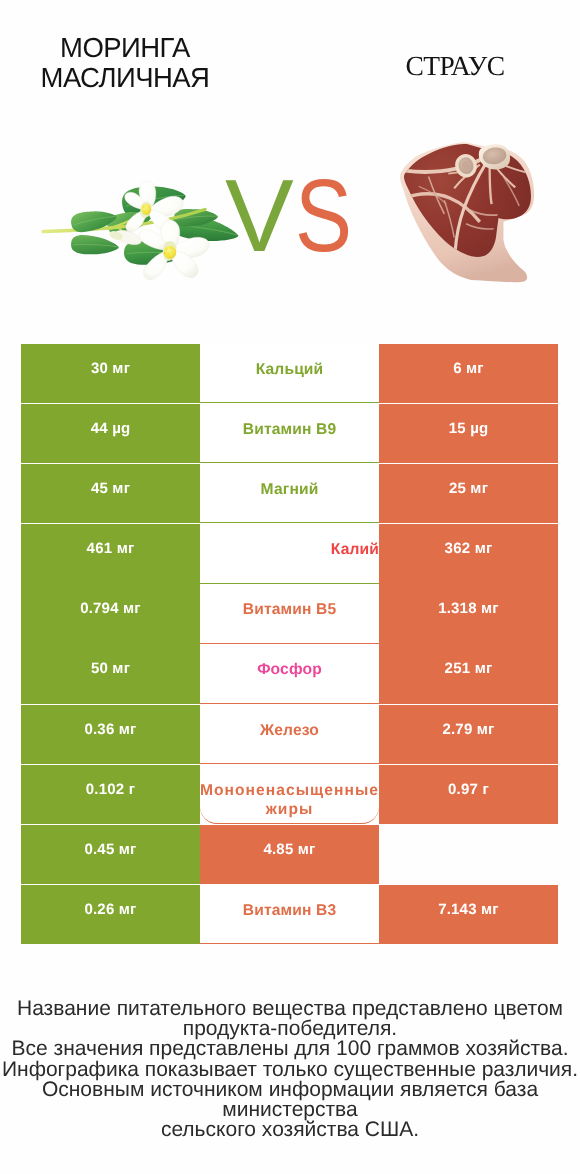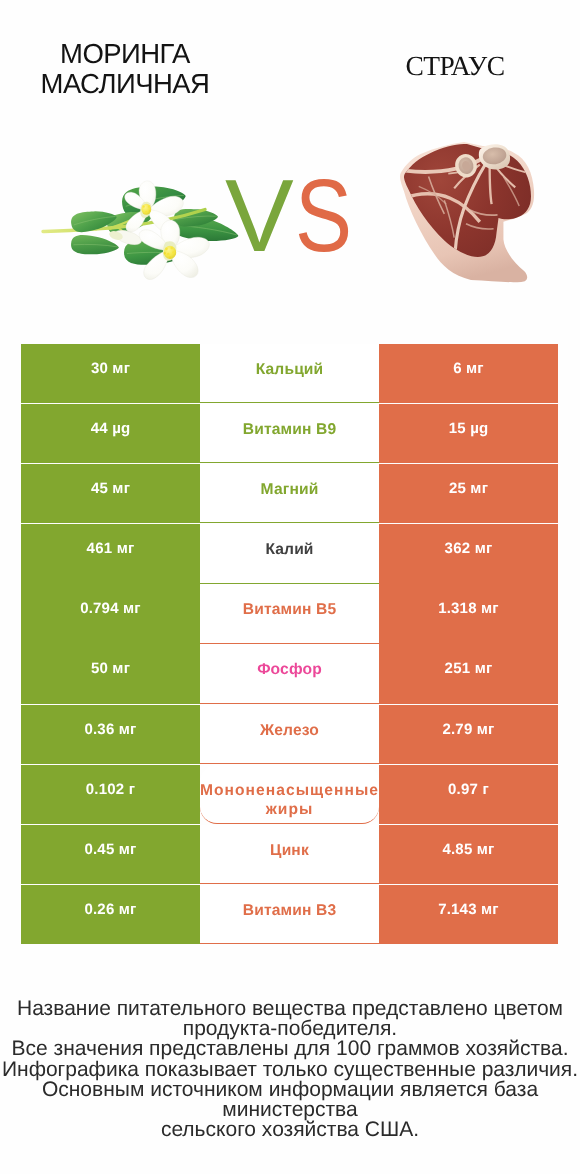--- a/index.html
+++ b/index.html
@@ -1,20 +1,20 @@
 <!DOCTYPE html>
 <html><head>
 <meta charset="utf-8">
 <style>
   html,body{margin:0;padding:0;}
   body{width:580px;height:1174px;background:#fefefe;font-family:"Liberation Sans",sans-serif;overflow:hidden;-webkit-font-smoothing:antialiased;text-rendering:geometricPrecision;}
   .page{position:relative;width:580px;height:1174px;}
 
   .title{position:absolute;text-align:center;color:#131313;font-size:27.5px;font-weight:400;line-height:29.7px;letter-spacing:-0.55px;}
-  .title-left{left:0;width:250px;top:39px;}
+  .title-left{left:0;width:250px;top:33px;}
   .title-right{left:330px;width:250px;top:51px;font-family:Liberation Serif, serif;}
 
   .hero{position:absolute;top:0;left:0;width:580px;height:330px;}
 
   .vs{position:absolute;left:225px;top:166px;width:170px;height:100px;font-size:103px;font-weight:400;line-height:100px;text-align:left;white-space:nowrap;}
   .vs .v{color:#7aa63c;display:inline-block;}
   .vs .s{color:#e06a47;display:inline-block;transform:scaleX(0.83);transform-origin:left center;margin-left:1px;}
 
   .table{position:absolute;left:21px;top:344px;width:537px;}
   .row{display:flex;height:60.1px;}
@@ -242,21 +242,21 @@
           <span class="lbl">Магний</span>
         </div>
         <div class="cell cell-right">
           <span class="val"><span class="n">25</span> <span class="u">мг</span></span>
         </div>
       </div>
       <div class="row">
         <div class="cell cell-left">
           <span class="val"><span class="n">461</span> <span class="u">мг</span></span>
         </div>
-        <div class="cell cell-mid" style="color: #404040; border-bottom: 1px solid rgb(130, 167, 47);">
+        <div class="cell cell-mid" style="color: #ef4444; border-bottom: 1px solid rgb(130, 167, 47); justify-content: flex-end;">
           <span class="lbl">Калий</span>
         </div>
         <div class="cell cell-right">
           <span class="val"><span class="n">362</span> <span class="u">мг</span></span>
         </div>
       </div>
       <div class="row">
         <div class="cell cell-left">
           <span class="val"><span class="n">0.794</span> <span class="u">мг</span></span>
         </div>
@@ -296,23 +296,20 @@
         <div class="cell cell-mid" style="color: rgb(224, 110, 73); border-bottom: 1px solid rgb(224, 110, 73); border-radius: 17px;">
           <span class="lbl" style="letter-spacing: 1.05px;">Мононенасыщенные жиры</span>
         </div>
         <div class="cell cell-right">
           <span class="val"><span class="n">0.97</span> <span class="u">г</span></span>
         </div>
       </div>
       <div class="row">
         <div class="cell cell-left">
           <span class="val"><span class="n">0.45</span> <span class="u">мг</span></span>
-        </div>
-        <div class="cell cell-mid" style="color: rgb(224, 110, 73); border-bottom: 1px solid rgb(224, 110, 73);">
-          <span class="lbl">Цинк</span>
         </div>
         <div class="cell cell-right">
           <span class="val"><span class="n">4.85</span> <span class="u">мг</span></span>
         </div>
       </div>
       <div class="row">
         <div class="cell cell-left">
           <span class="val"><span class="n">0.26</span> <span class="u">мг</span></span>
         </div>
         <div class="cell cell-mid" style="color: rgb(224, 110, 73); border-bottom: 1px solid rgb(224, 110, 73);">

